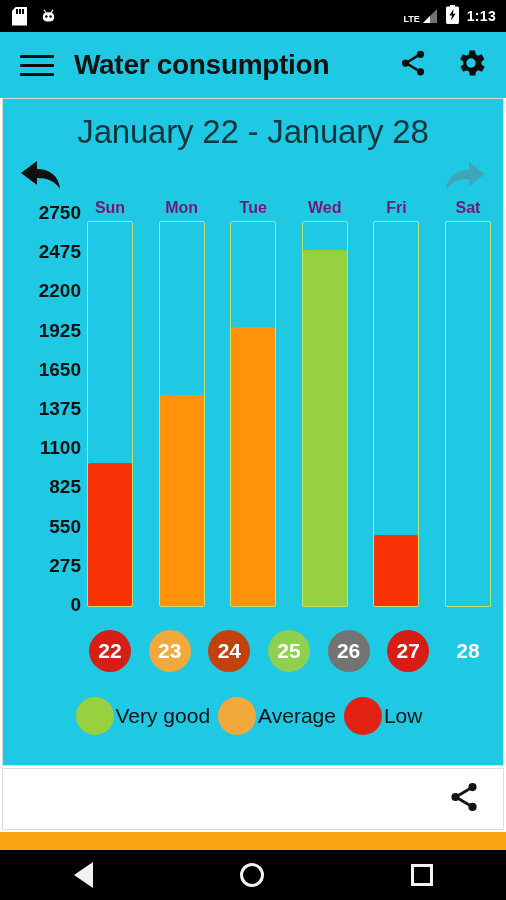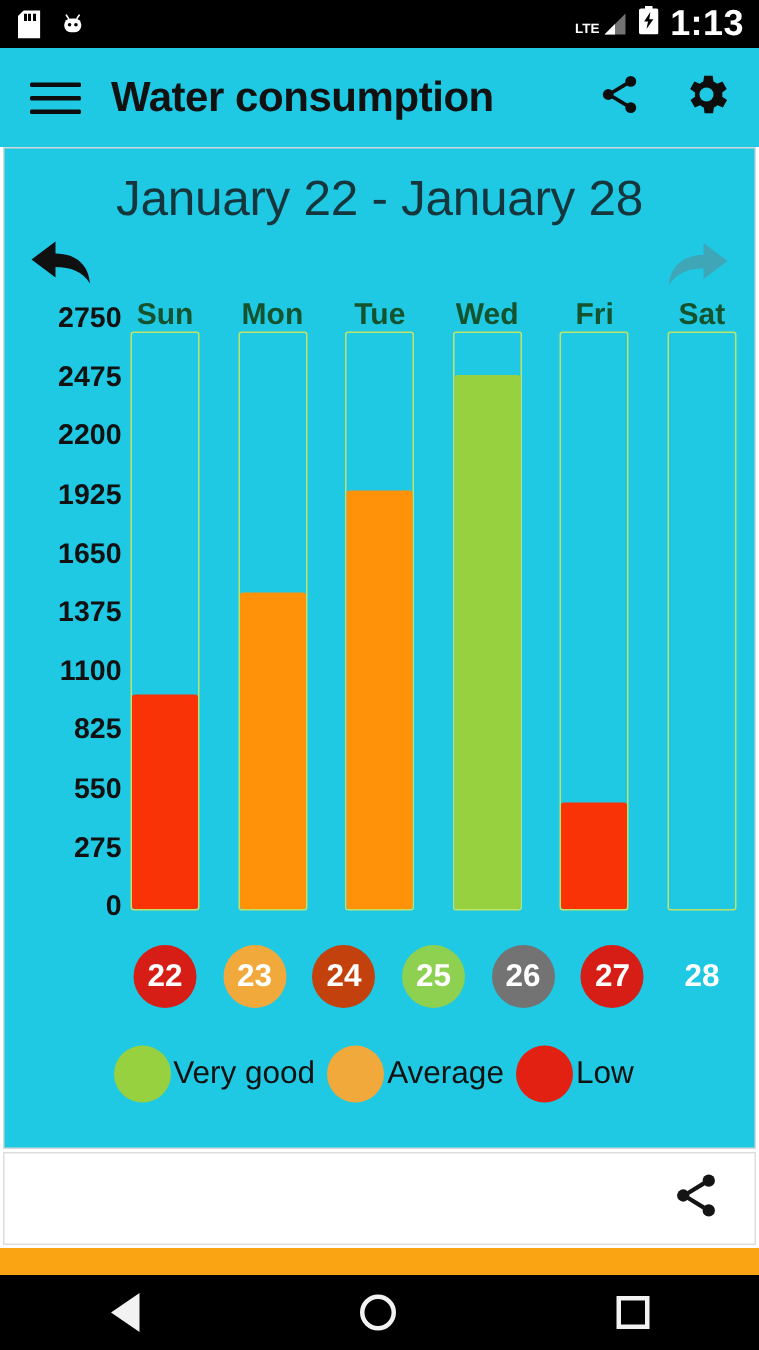--- a/index.html
+++ b/index.html
@@ -12,21 +12,21 @@
   .phone { position:relative; width:506px; height:900px; background:#ffffff; }
 
   
   .statusbar {
     position:absolute; top:0; left:0; width:506px; height:32px;
     background:#000000; display:flex; align-items:center;
     padding:0 10px 0 12px;
   }
   .sb-left { display:flex; align-items:center; gap:13px; }
   .sb-right { margin-left:auto; display:flex; align-items:center; gap:8px; }
-  .sb-clock { color:#ffffff; font-size:24px; font-weight:bold; letter-spacing:0.3px; }
+  .sb-clock { color:#ffffff; font-size:14px; font-weight:bold; letter-spacing:0.3px; }
   .icon-sd { width:15px; height:19px; position:relative; }
   .icon-sd::before {
     content:""; position:absolute; inset:0; background:#ffffff;
     clip-path: polygon(28% 0, 100% 0, 100% 100%, 0 100%, 0 22%);
   }
   .icon-sd::after {
     content:""; position:absolute; left:4px; top:2px; width:8px; height:5px;
     background:#000000;
     -webkit-mask-image: repeating-linear-gradient(90deg,#000 0 2px,transparent 2px 3px);
     mask-image: repeating-linear-gradient(90deg,#000 0 2px,transparent 2px 3px);
@@ -74,21 +74,21 @@
     position:absolute; right:0; transform:translateY(-50%);
     font-size:19px; font-weight:bold; color:#111111; white-space:nowrap;
   }
   .plot {
     position:absolute; left:78px; right:4px; top:0; bottom:0;
     display:flex; align-items:flex-end; justify-content:space-between;
   }
   .col { width:46px; position:relative; height:100%; }
   .daylabel {
     position:absolute; top:0; left:50%; transform:translateX(-50%);
-    font-size:20px; font-weight:bold; color:#14532d;
+    font-size:16px; font-weight:bold; color:#701a75;
   }
   .track {
     position:absolute; left:0; bottom:12px; width:46px; height:386px;
     border:1px solid #bfe36a; border-radius:2px;
   }
   .bar {
     position:absolute; left:0; bottom:0; width:100%;
     border-radius:2px 2px 2px 2px;
   }
 

